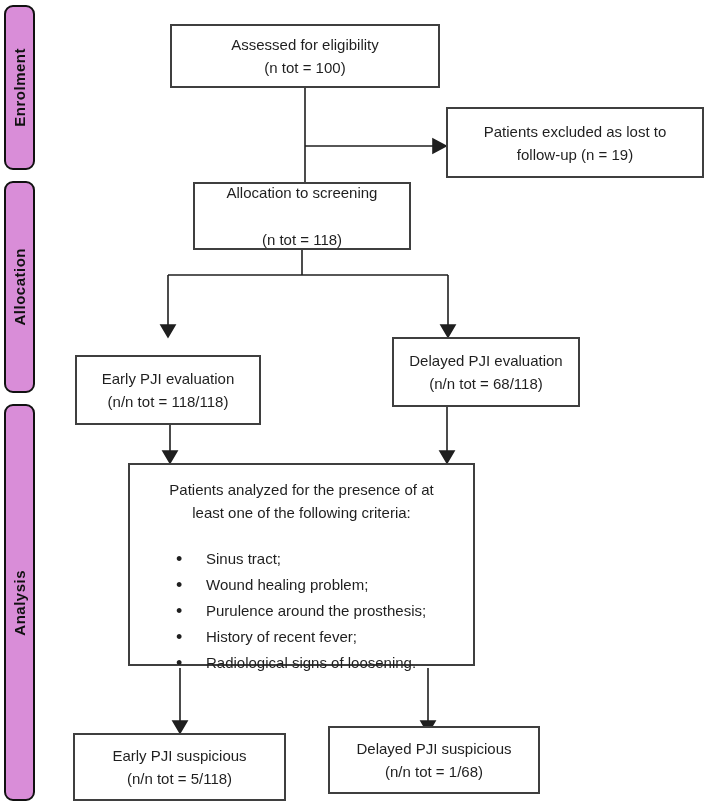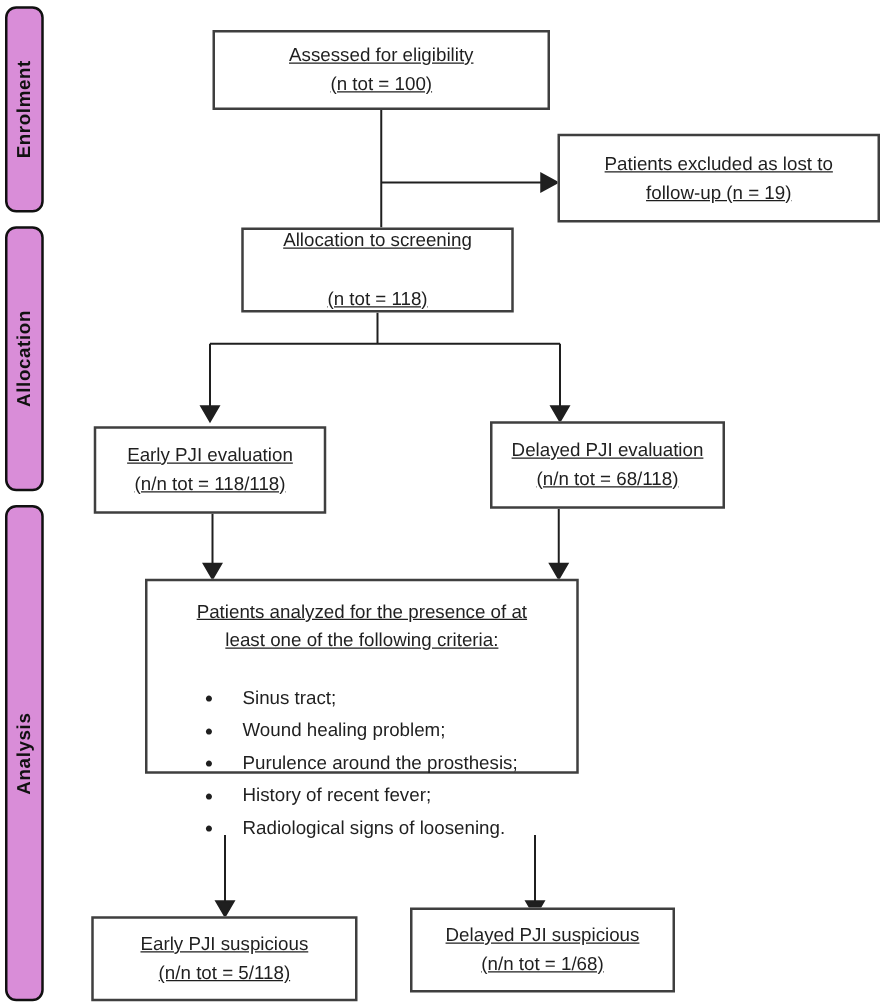--- a/index.html
+++ b/index.html
@@ -33,21 +33,21 @@
     position:absolute;
     background:#ffffff;
     border:2px solid #3f3f3f;
     box-sizing:border-box;
     display:flex;flex-direction:column;
     align-items:center;justify-content:center;
     text-align:center;
     font-size:15px;
     line-height:23px;
   }
-  .fbox .bline{display:block;text-decoration:underline;}
+  .fbox .bline{display:block;}
   #analysis-box{
     justify-content:flex-start;
     padding-top:13px;
   }
   #analysis-box .intro{text-align:center;}
   #analysis-box ul{
     list-style:none;
     margin:22px 0 0 0;
     padding:0 0 0 46px;
     align-self:flex-start;
@@ -119,31 +119,31 @@
   <div class="fbox" style="left:446px;top:107px;width:258px;height:71px;align-items:center;">
     <span class="bline">Patients excluded as lost to</span>
     <span class="bline">follow-up (n = 19)</span>
   </div>
 
   <div class="fbox" style="left:193px;top:182px;width:218px;height:68px;gap:24px;">
     <span class="bline">Allocation to screening</span>
     <span class="bline">(n tot = 118)</span>
   </div>
 
-  <div class="fbox" style="left:75px;top:341px;width:186px;height:70px;">
+  <div class="fbox" style="left:75px;top:355px;width:186px;height:70px;">
     <span class="bline">Early PJI evaluation</span>
     <span class="bline">(n/n tot = 118/118)</span>
   </div>
 
   <div class="fbox" style="left:352px;top:337px;width:188px;height:70px;margin-left:40px;">
     <span class="bline">Delayed PJI evaluation</span>
     <span class="bline">(n/n tot = 68/118)</span>
   </div>
 
-  <div class="fbox" id="analysis-box" style="left:116px;top:463px;width:347px;height:156px;">
+  <div class="fbox" id="analysis-box" style="left:128px;top:463px;width:347px;height:203px;">
     <span class="bline intro">Patients analyzed for the presence of at</span>
     <span class="bline intro">least one of the following criteria:</span>
     <ul>
       <li>Sinus tract;</li>
       <li>Wound healing problem;</li>
       <li>Purulence around the prosthesis;</li>
       <li>History of recent fever;</li>
       <li>Radiological signs of loosening.</li>
     </ul>
   </div>

